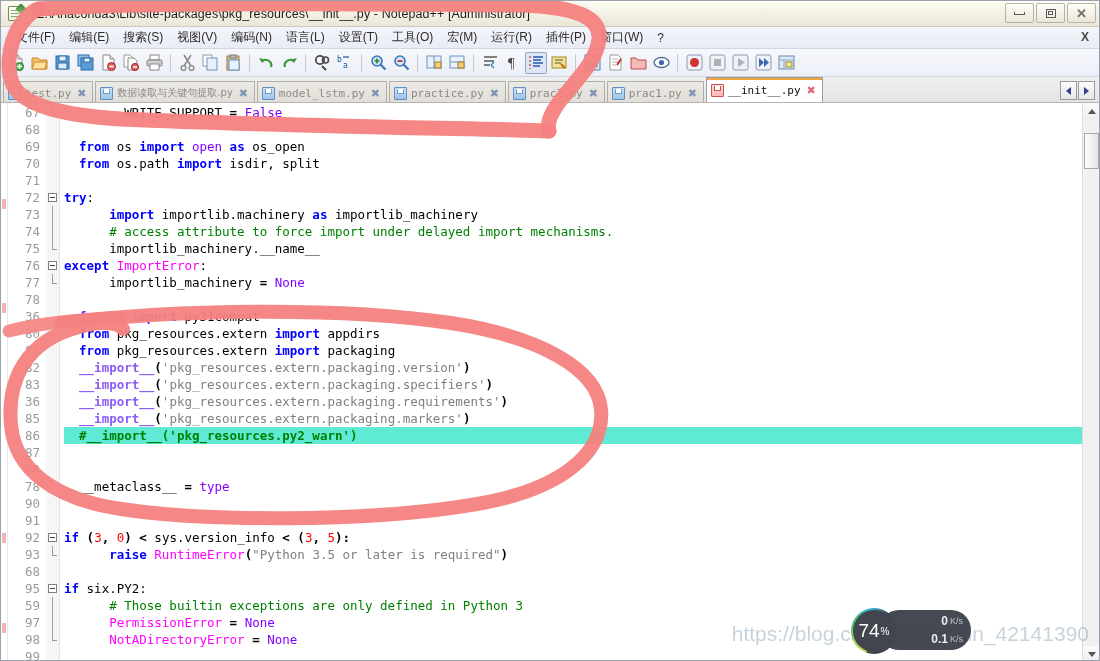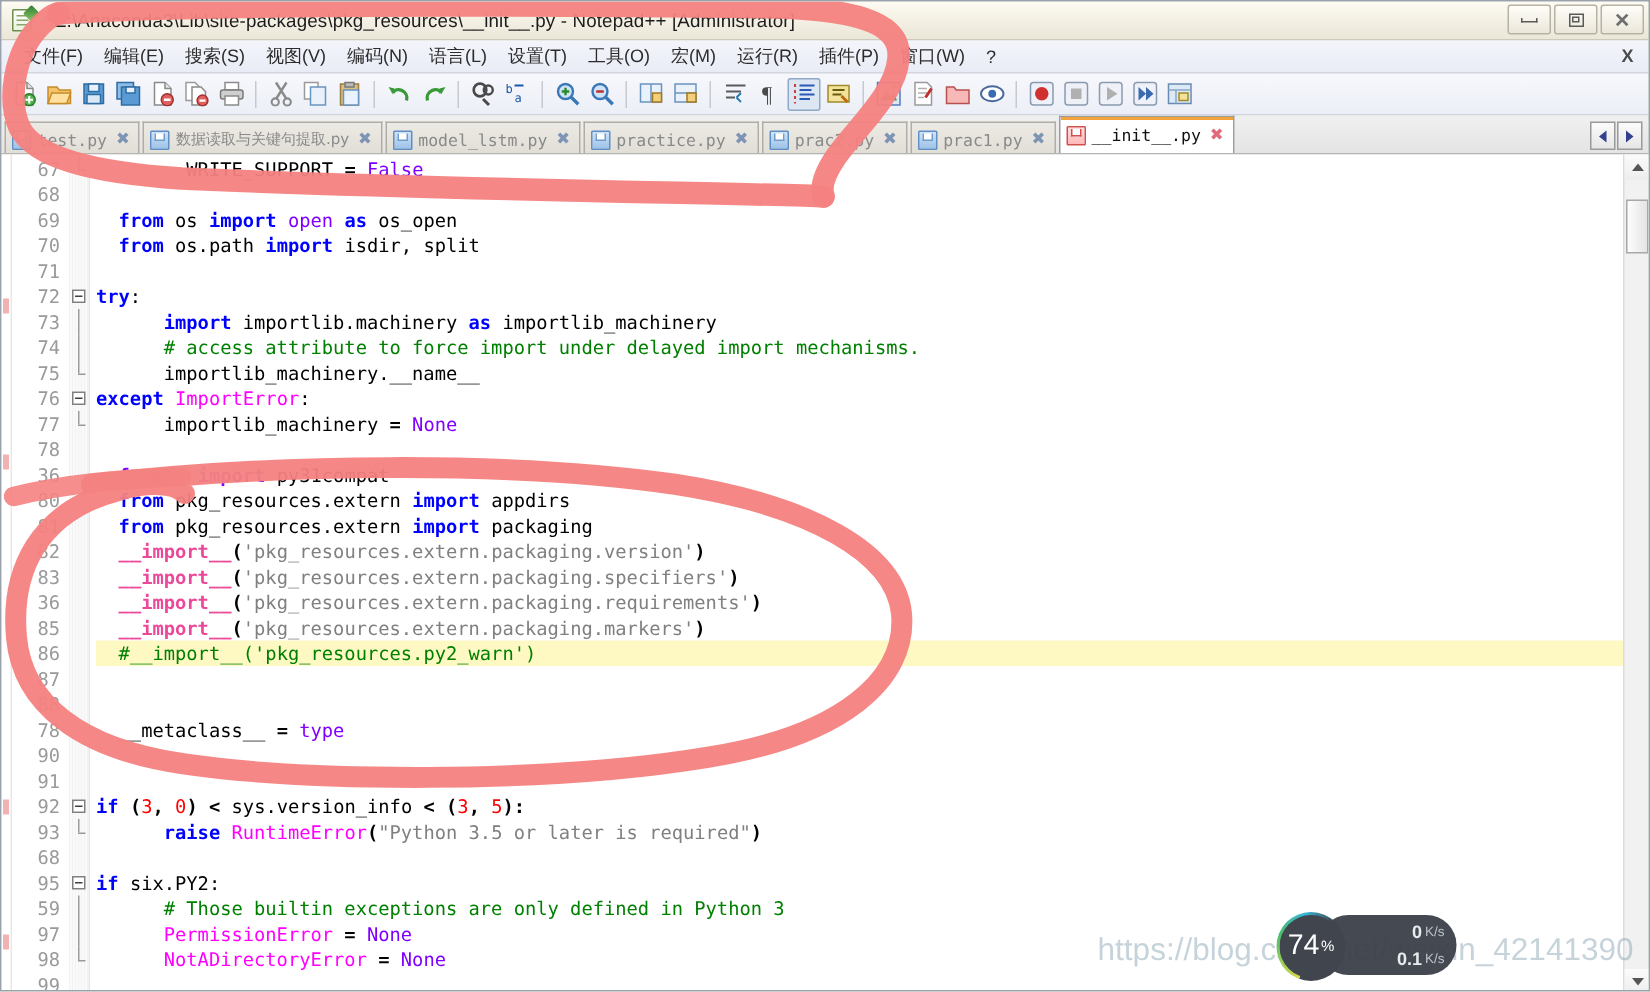--- a/index.html
+++ b/index.html
@@ -235,29 +235,29 @@
     font-family: "DejaVu Sans Mono","Liberation Mono",monospace;
     font-size: 12.5px;
     line-height: 17px;
     padding-top: 1px;
     padding-left: 4px;
     white-space: pre;
     overflow: hidden;
     color: #000;
   }
   .ln { height: 17px; white-space: pre; }
-  .ln.cur { background: #fef9c3; }
+  .ln.cur { background: #5eead4; font-weight: bold; }
   .kw  { color: #0000ff; font-weight: bold; }      
   .kw2 { color: #8000ff; font-weight: bold; }      
   .id  { color: #000000; }
   .num { color: #ff0000; }
   .str { color: #808080; }
   .cmt { color: #008000; }
   .op  { color: #000000; font-weight: bold; }
-  .fn  { color: #ec4899; font-weight: bold; }
+  .fn  { color: #8b5cf6; font-weight: bold; }
   .bi  { color: #8000ff; text-align: center; }
   .mag { color: #ff00ff; }
 
   
   #vscroll {
     width: 17px; flex: none;
     background: #f1f1f1;
     border-left: 1px solid #dcdcdc;
     position: relative;
   }

